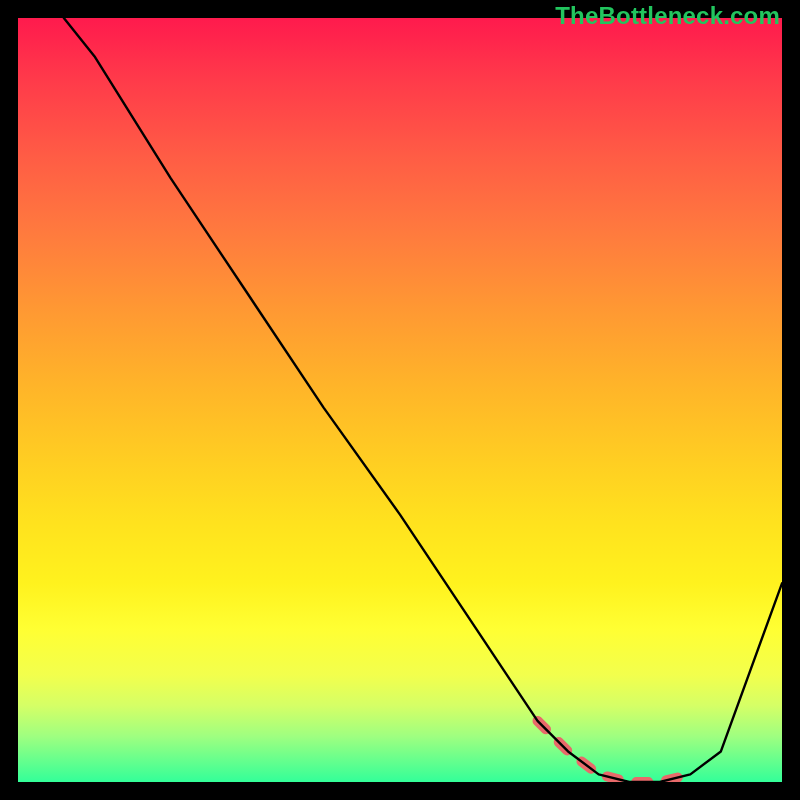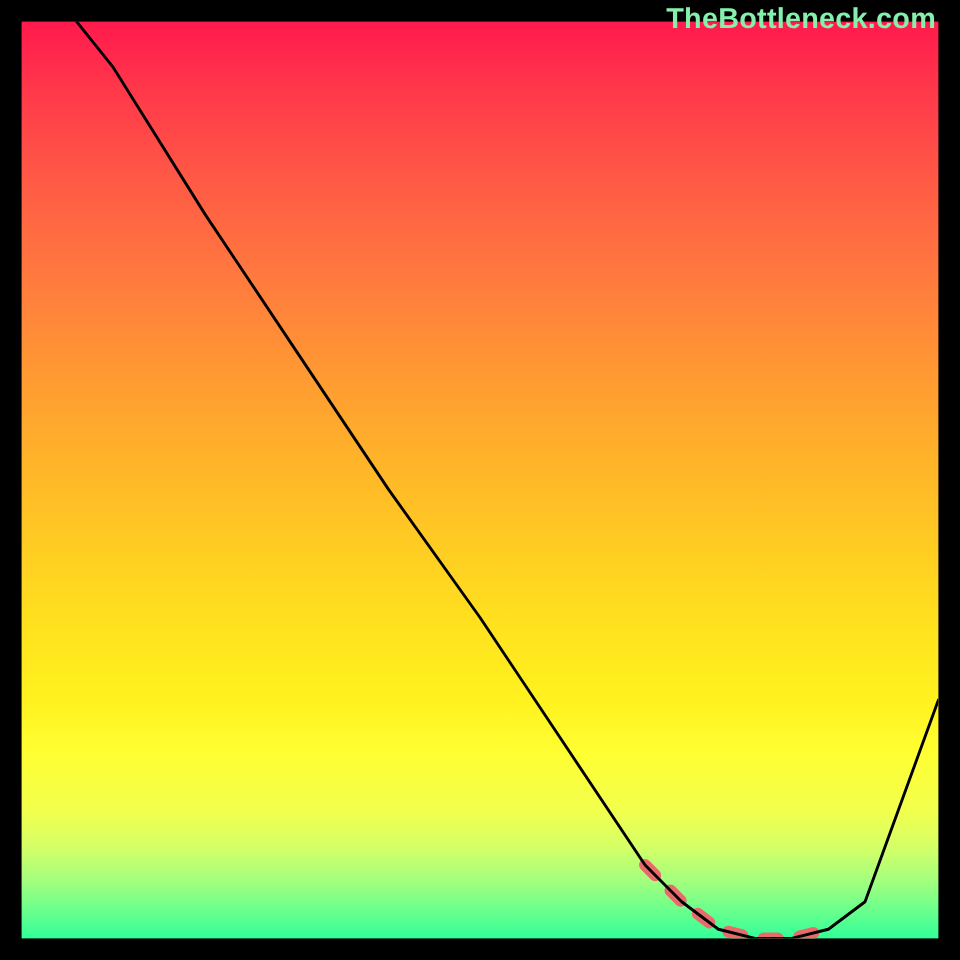--- a/index.html
+++ b/index.html
@@ -39,21 +39,21 @@
     width: 100%;
     height: 100%;
   }
   .watermark {
     position: absolute;
     top: 2px;
     right: 20px;
     font-family: Arial, Helvetica, sans-serif;
     font-size: 24px;
     font-weight: 600;
-    color: #86efac;
+    color: #22c55e;
     letter-spacing: 0.2px;
   }
 </style>
 </head>
 <body>
 
 <div class="frame">
 
   <div class="plot-area">
     <svg class="svg-layer" viewBox="0 0 764 764" preserveAspectRatio="none">

